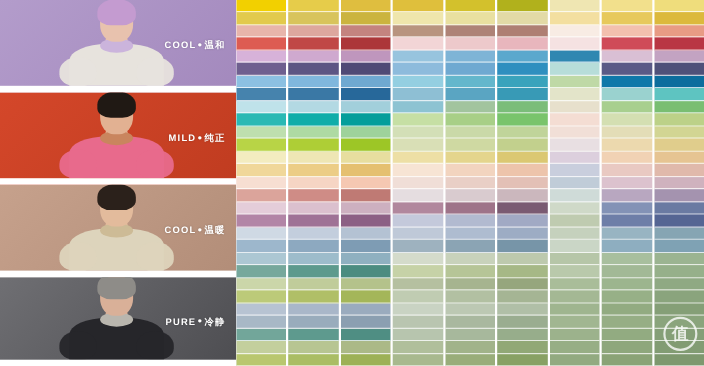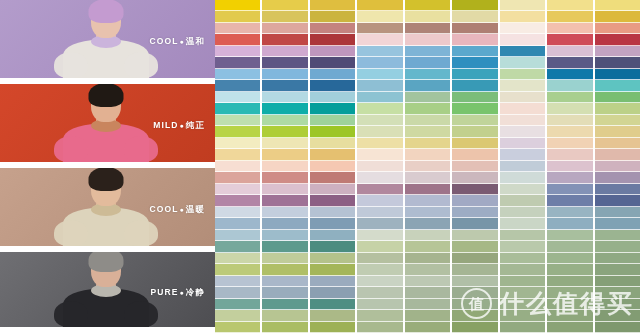--- a/index.html
+++ b/index.html
@@ -385,16 +385,15 @@
         <div class="cell" title="#859f77" style="background: rgb(133, 159, 119);"></div>
         <div class="cell" title="#8aa47c" style="background: rgb(138, 164, 124);"></div>
         <div class="cell" title="#859f77" style="background: rgb(133, 159, 119);"></div>
         <div class="cell" title="#829c73" style="background: rgb(130, 156, 115);"></div>
         <div class="cell" title="#7e986e" style="background: rgb(126, 152, 110);"></div>
       </div>
     </div>
 
   <div id="watermark">
     <div id="wm-logo">值</div>
-    <div id="wm-text">什么值得买</div>
   </div>
 
 </div>
 
 </body></html>

